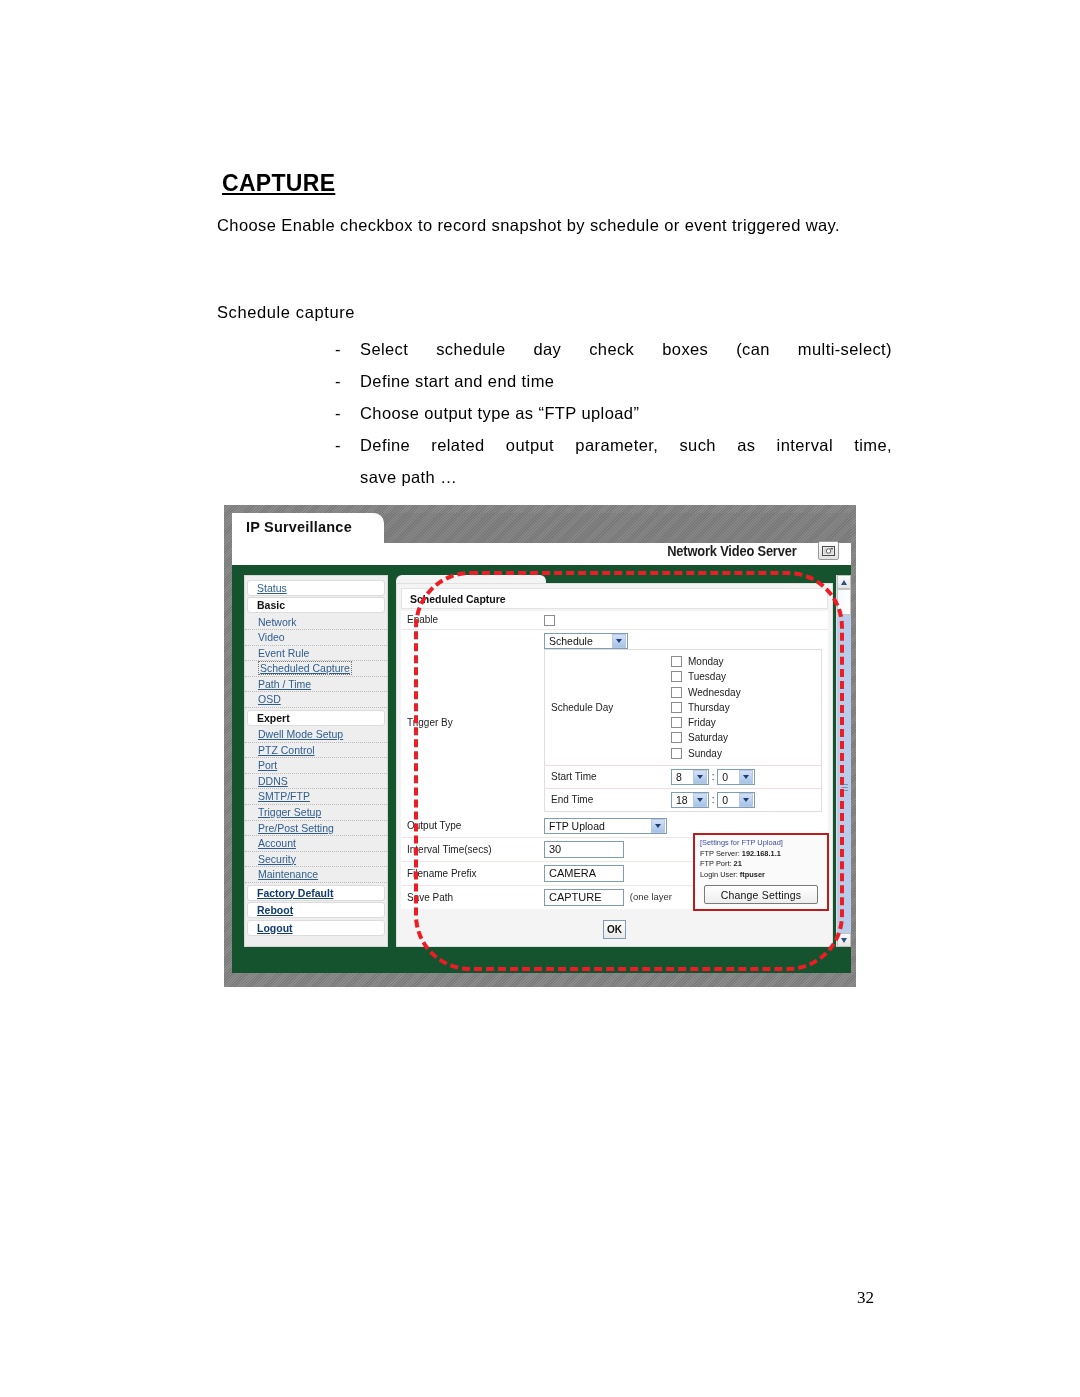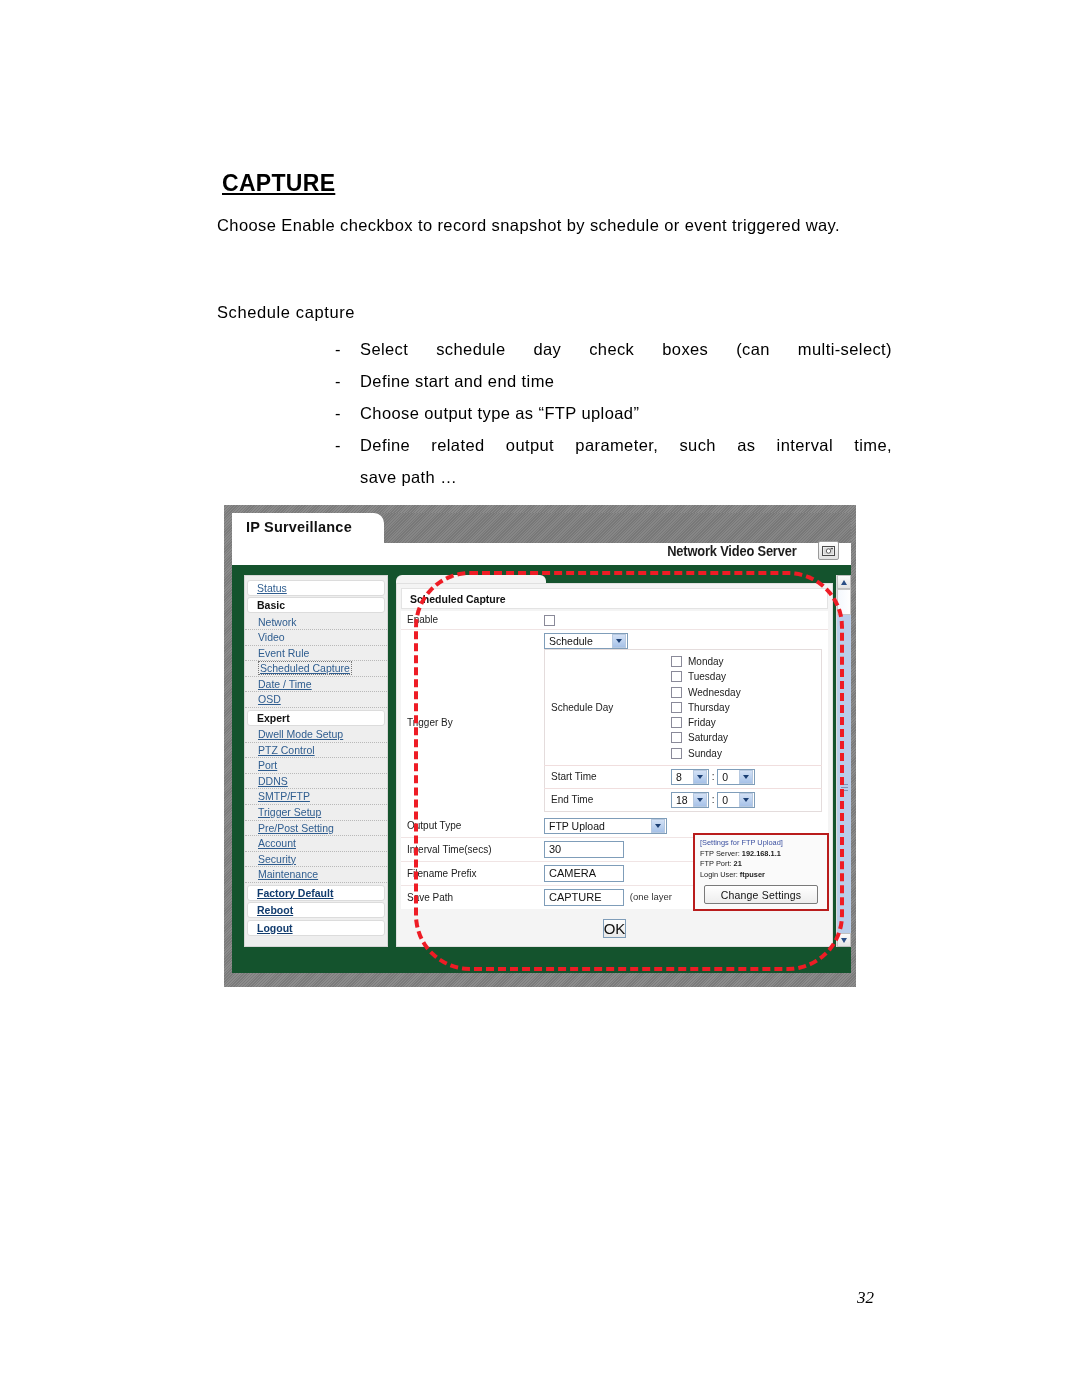--- a/index.html
+++ b/index.html
@@ -85,21 +85,20 @@
     text-align: left;
   }
 
   .page-number {
     position: absolute;
     left: 857px;
     top: 1288px;
     font-family: "Liberation Serif", serif;
     font-size: 17px;
     color: #000;
-    font-style: italic;
   }
 
   
   .shot {
     position: absolute;
     left: 224px;
     top: 505px;
     width: 632px;
     height: 482px;
     background: #ffffff;
@@ -453,22 +452,23 @@
     margin-top: 10px;
   }
   .ok-btn {
     display: inline-flex;
     align-items: center;
     justify-content: center;
     width: 21px;
     height: 17px;
     border: 1px solid #7f9db9;
     background: linear-gradient(#fdfdfd, #e9e9e9);
-    font-size: 15px;
+    font-size: 10px;
     color: #111;
+    font-weight: bold;
   }
 
   .note-inline {
     font-size: 9.5px;
     color: #333;
     margin-left: 3px;
   }
 
   
   .vscroll {
@@ -610,21 +610,21 @@
 
     <div class="page-body">
 
       <div class="sidebar">
         <div class="nav-item top"><span class="lbl">Status</span></div>
         <div class="nav-item group"><span class="lbl">Basic</span></div>
         <div class="nav-item sub plain"><span class="lbl">Network</span></div>
         <div class="nav-item sub plain"><span class="lbl">Video</span></div>
         <div class="nav-item sub plain"><span class="lbl">Event Rule</span></div>
         <div class="nav-item sub current"><span class="lbl">Scheduled Capture</span></div>
-        <div class="nav-item sub"><span class="lbl">Date / Time</span></div>
+        <div class="nav-item sub"><span class="lbl">Path / Time</span></div>
         <div class="nav-item sub"><span class="lbl">OSD</span></div>
         <div class="nav-item group"><span class="lbl">Expert</span></div>
         <div class="nav-item sub"><span class="lbl">Dwell Mode Setup</span></div>
         <div class="nav-item sub"><span class="lbl">PTZ Control</span></div>
         <div class="nav-item sub"><span class="lbl">Port</span></div>
         <div class="nav-item sub"><span class="lbl">DDNS</span></div>
         <div class="nav-item sub"><span class="lbl">SMTP/FTP</span></div>
         <div class="nav-item sub"><span class="lbl">Trigger Setup</span></div>
         <div class="nav-item sub"><span class="lbl">Pre/Post Setting</span></div>
         <div class="nav-item sub"><span class="lbl">Account</span></div>

